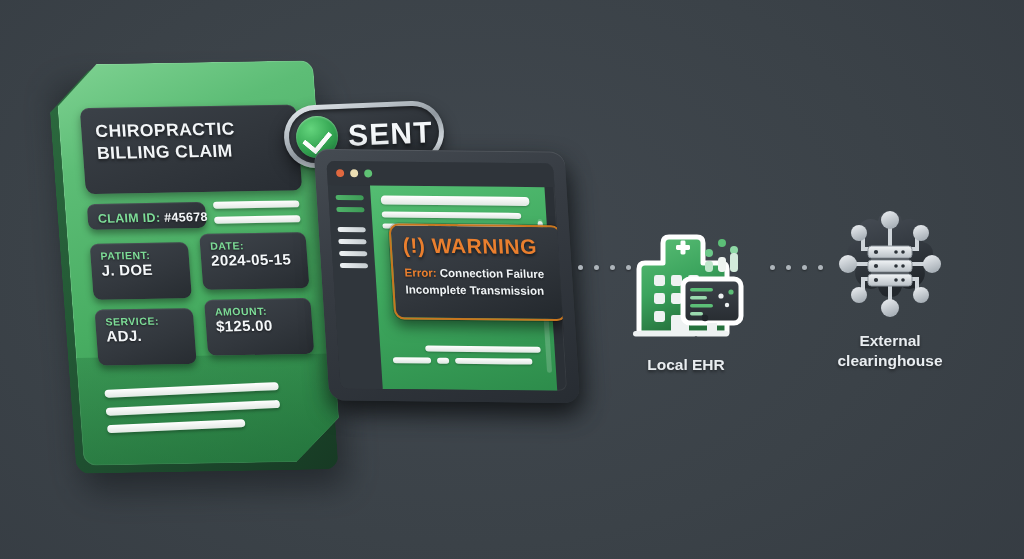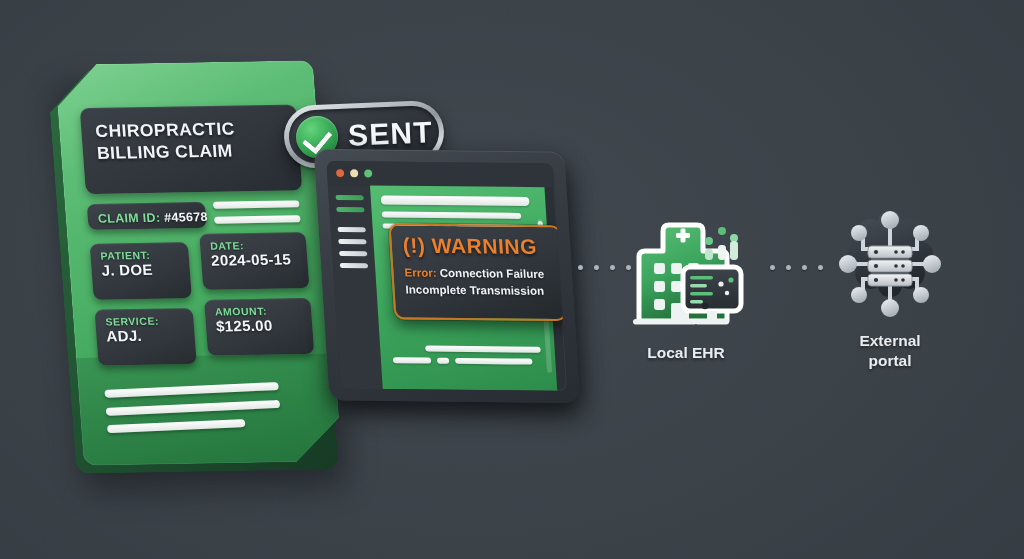--- a/index.html
+++ b/index.html
@@ -306,21 +306,21 @@
   
   .node { position: absolute; text-align: center; }
   .node-label {
     margin-top: 8px;
     color: #e9edf0;
     font-size: 15.5px;
     font-weight: 700;
     line-height: 1.28;
     text-shadow: 0 2px 3px rgba(0,0,0,0.45);
   }
-  #node-ehr { left: 608px; top: 205px; width: 156px; text-align: center; }
+  #node-ehr { left: 608px; top: 217px; width: 156px; text-align: center; }
   #node-portal { left: 806px; top: 205px; width: 168px; }
   .icon-box { width: 130px; height: 130px; margin: 0 auto; position: relative; }
   #portal-icon-box { width: 118px; height: 118px; }
 </style>
 </head>
 <body>
 
 <div id="scene">
 
   <div id="claim-card-wrap">
@@ -560,17 +560,17 @@
         <circle cx="65" cy="47" r="1.8" fill="#2c3238"></circle>
         <circle cx="72" cy="47" r="1.8" fill="#2c3238"></circle>
         <circle cx="65" cy="61" r="1.8" fill="#2c3238"></circle>
         <circle cx="72" cy="61" r="1.8" fill="#2c3238"></circle>
         <circle cx="65" cy="75" r="1.8" fill="#2c3238"></circle>
         <circle cx="72" cy="75" r="1.8" fill="#2c3238"></circle>
       </svg>
     </div>
     <div class="node-label">
       <div>External</div>
-      <div>portal</div>
+      <div>clearinghouse</div>
     </div>
   </div>
 
 </div>
 
 </body></html>

